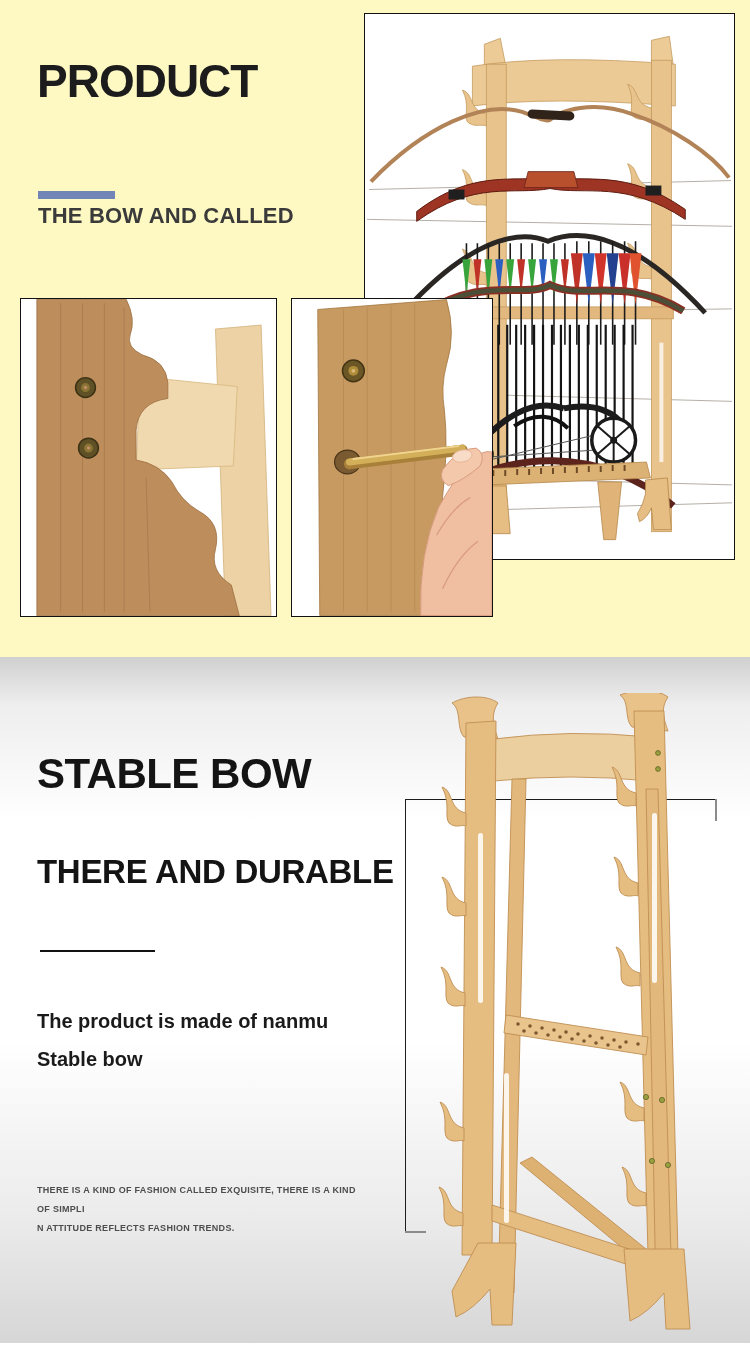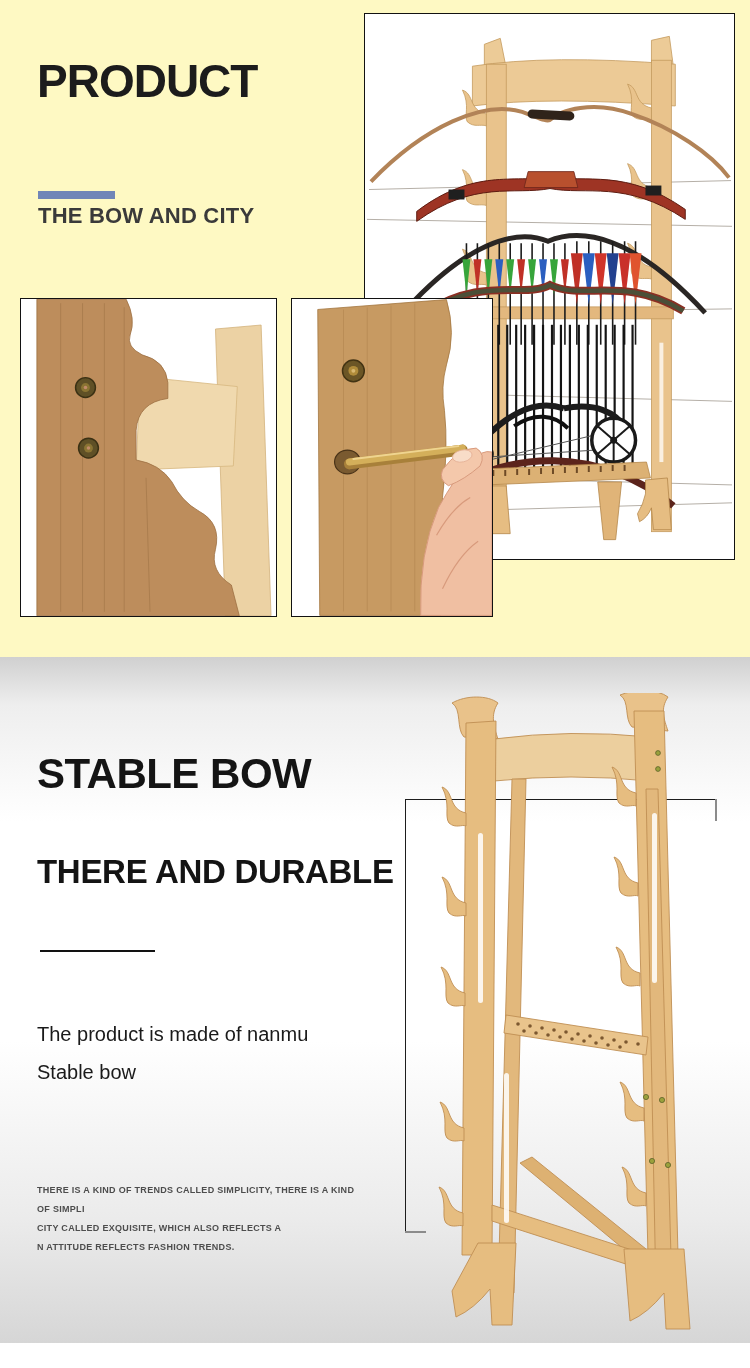--- a/index.html
+++ b/index.html
@@ -34,22 +34,22 @@
   .heading-stable{
     position:absolute;left:37px;top:93px;
     font-size:42px;font-weight:bold;color:#141414;letter-spacing:-0.5px;z-index:1;
   }
   .heading-strong{
     position:absolute;left:37px;top:196px;
     font-size:33px;font-weight:bold;color:#141414;letter-spacing:-0.3px;z-index:1;
   }
   .rule-line{position:absolute;left:40px;top:293px;width:115px;height:2px;background:#121212;z-index:1;}
   .body-text{
-    position:absolute;left:37px;top:358px;
-    font-size:20px;line-height:38px;font-weight:normal;color:#1a1a1a;z-index:1;
+    position:absolute;left:37px;top:345px;
+    font-size:20px;line-height:38px;font-weight:bold;color:#1a1a1a;z-index:1;
   }
   .fine-print{
     position:absolute;left:37px;top:524px;width:330px;
     font-size:9px;line-height:19px;font-weight:bold;color:#4d4d4d;
     letter-spacing:0.3px;z-index:1;
   }
   .frame-top{position:absolute;left:405px;top:142px;width:311px;height:1px;background:#1d1d1d;z-index:2;}
   .frame-right-tick{position:absolute;left:715px;top:142px;width:2px;height:22px;background:#8b8b8b;z-index:2;}
   .frame-left{position:absolute;left:405px;top:142px;width:1px;height:433px;background:#1d1d1d;z-index:2;}
   .frame-bottom-tick{position:absolute;left:405px;top:574px;width:21px;height:2px;background:#8b8b8b;z-index:2;}
@@ -64,21 +64,21 @@
 
 <div class="page">
 
   <div class="title">
     <div>PRODUCT</div>
   </div>
 
   <div class="accent-bar" style="background: rgb(113, 134, 183);"></div>
 
   <div class="subtitle">
-    <div>THE BOW AND CITY</div>
+    <div>THE BOW AND CALLED</div>
   </div>
 
   <div class="photo photo-main" title="bow rack filled with bows and arrows">
     <svg viewBox="0 0 371 547">
 
       <g stroke="#b4aea6" stroke-width="1">
         <line x1="4" y1="176" x2="368" y2="167"></line>
         <line x1="2" y1="206" x2="369" y2="213"></line>
         <line x1="2" y1="301" x2="369" y2="296"></line>
         <line x1="2" y1="379" x2="369" y2="389"></line>
@@ -284,22 +284,21 @@
     <div class="heading-stable">STABLE BOW</div>
     <div class="heading-strong">THERE AND DURABLE</div>
     <div class="rule-line"></div>
 
     <div class="body-text">
       <div>The product is made of nanmu</div>
       <div>Stable bow</div>
     </div>
 
     <div class="fine-print">
-      <div>THERE IS A KIND OF TRENDS CALLED SIMPLICITY, THERE IS A KIND OF SIMPLI</div>
-      <div>CITY CALLED EXQUISITE, WHICH ALSO REFLECTS A</div>
+      <div>THERE IS A KIND OF FASHION CALLED EXQUISITE, THERE IS A KIND OF SIMPLI</div>
       <div>N ATTITUDE REFLECTS FASHION TRENDS.</div>
     </div>
 
     <div class="frame-top"></div>
     <div class="frame-right-tick"></div>
     <div class="frame-left"></div>
     <div class="frame-bottom-tick"></div>
 
     <div class="photo-rack-empty" title="empty bamboo bow rack">
       <svg viewBox="0 0 310 645">

